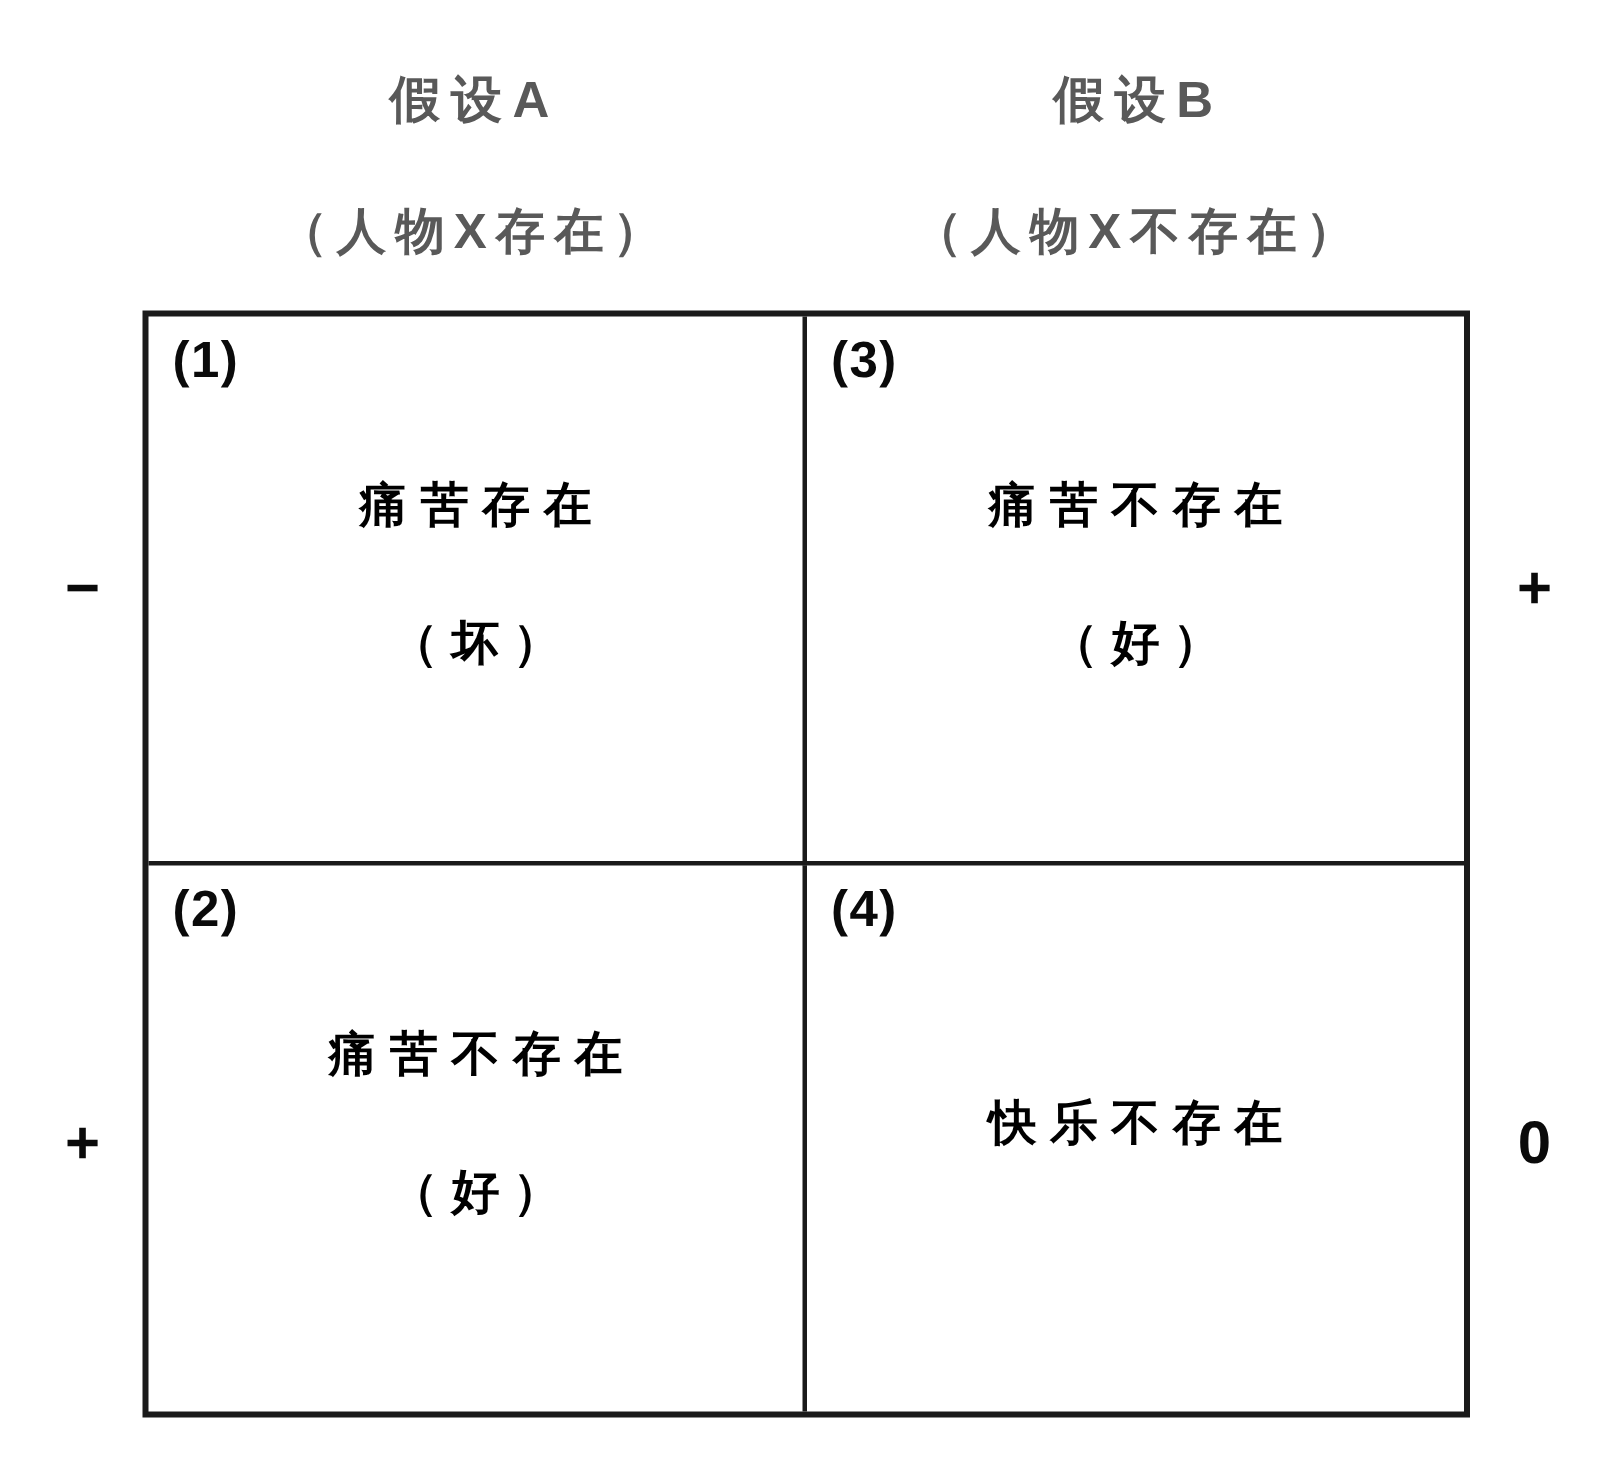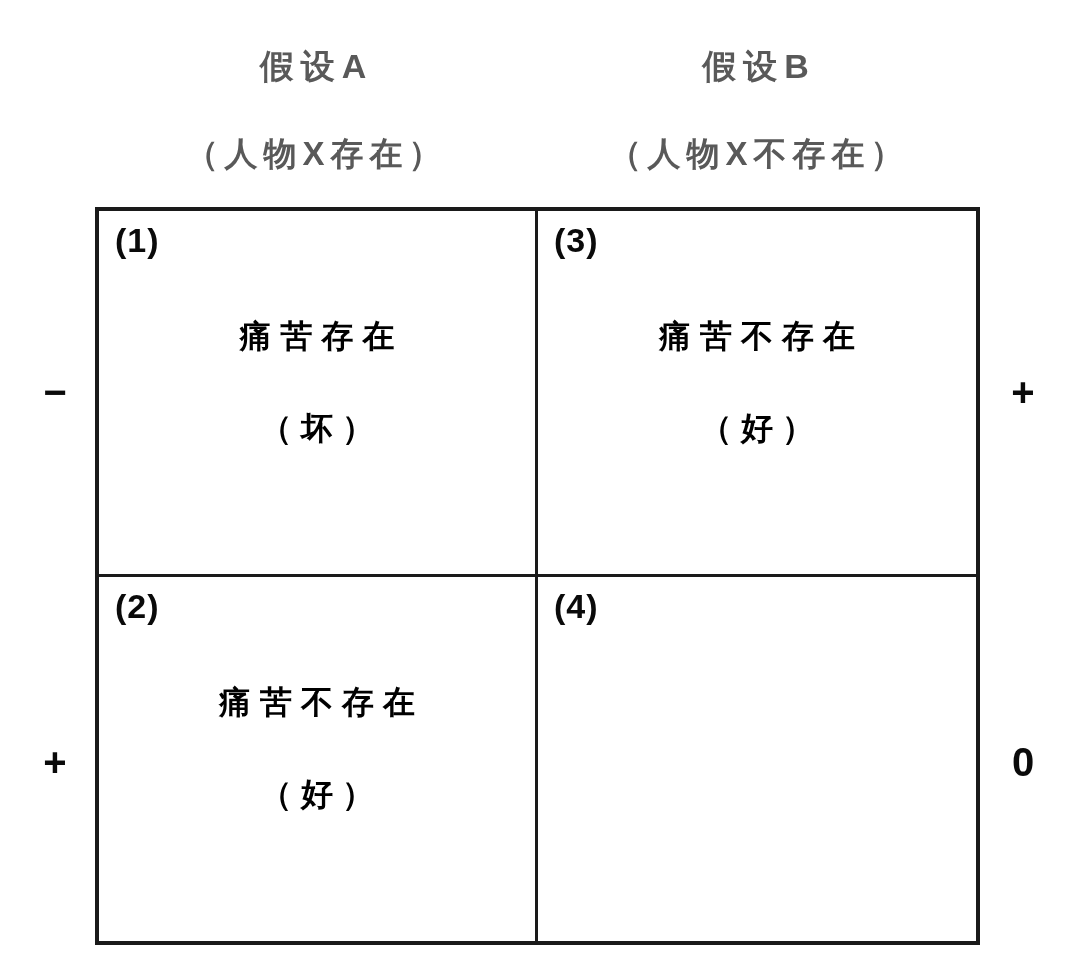--- a/index.html
+++ b/index.html
@@ -132,20 +132,21 @@
       <span class="cell-line1">痛苦不存在</span>
       <span class="cell-line2">（好）</span>
     </div>
     <div class="cell q2">
       <span class="cell-number">(2)</span>
       <span class="cell-line1">痛苦不存在</span>
       <span class="cell-line2">（好）</span>
     </div>
     <div class="cell q4">
       <span class="cell-number">(4)</span>
+      <span class="cell-line1">快乐不存在</span>
     </div>
   </div>
 
   <div class="side-label lt">−</div>
   <div class="side-label lb">+</div>
   <div class="side-label rt">+</div>
   <div class="side-label rb">0</div>
 
 </div>
 

